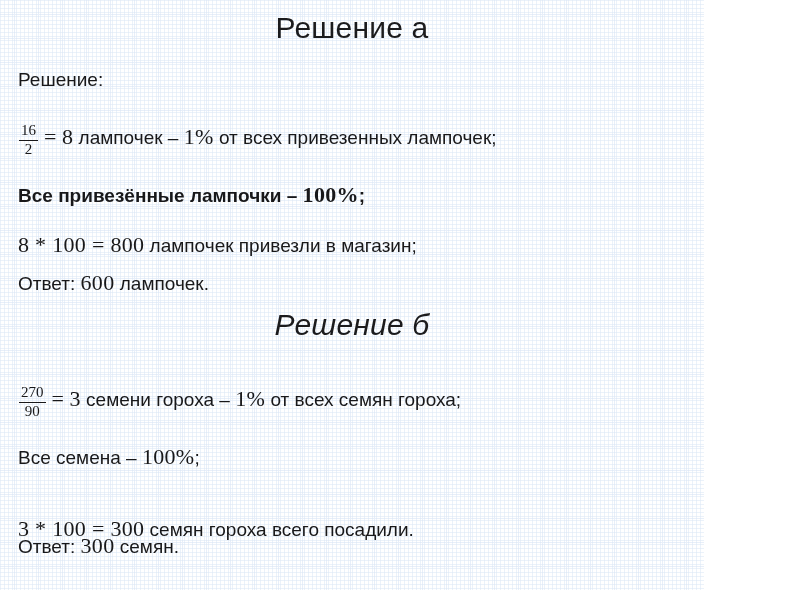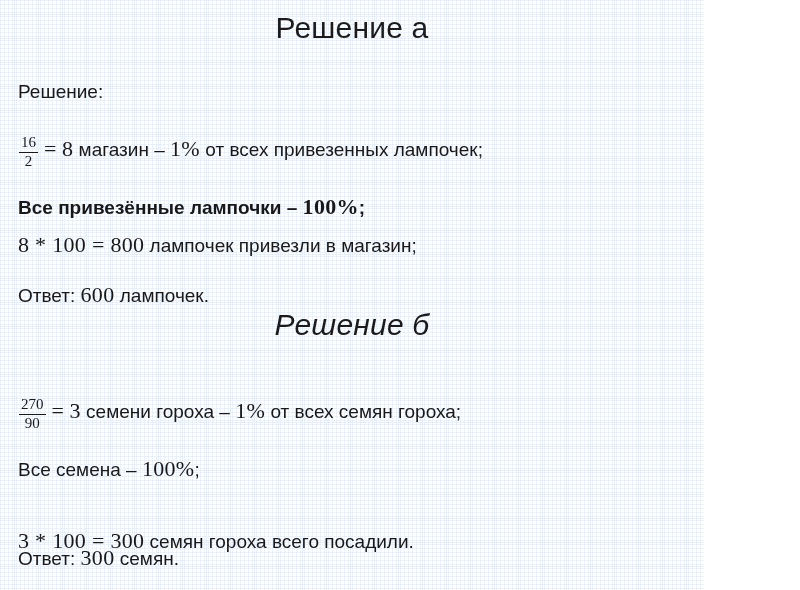--- a/index.html
+++ b/index.html
@@ -58,21 +58,20 @@
   #heading-a { position: absolute; left: 0; right: 0; top: 13px; }
   #heading-b { position: absolute; left: 0; right: 0; top: 310px; font-style: italic; }
 
   .line {
     position: absolute;
     left: 18px;
     font-size: 19px;
     line-height: 26px;
     white-space: nowrap;
     color: #18181a;
-    margin-top: 12px;
   }
 
   
   .num {
     font-family: "Liberation Serif", serif;
     font-size: 22px;
     letter-spacing: .3px;
   }
 
   .frac {
@@ -97,21 +96,21 @@
   .frac .bot {
     display: block;
     font-size: 15px;
     padding: 1px 3px 0 3px;
   }
 
   
   #line-a-intro   { top: 67px;  }
   #line-a-1       { top: 123px; }
   #line-a-2       { top: 182px; font-weight: bold; }
-  #line-a-3       { top: 220px; }
+  #line-a-3       { top: 232px; }
   #line-a-answer  { top: 270px; }
 
   #line-b-1       { top: 385px; }
   #line-b-2       { top: 444px; }
   #line-b-3       { top: 516px; }
   #line-b-answer  { top: 533px; }
 </style>
 </head>
 <body>
 
@@ -123,21 +122,21 @@
 
     <div class="heading" id="heading-a">Решение а</div>
 
     <div class="line" id="line-a-intro">Решение:</div>
 
     <div class="line" id="line-a-1">
       <span class="frac">
         <span class="top">16</span>
         <span class="bar"></span>
         <span class="bot">2</span>
-      </span><span class="num">=</span><span>&nbsp;</span><span class="num">8</span><span>&nbsp;</span><span>магазин</span><span>&nbsp;</span><span>–</span><span>&nbsp;</span><span class="num">1%</span><span>&nbsp;</span><span>от всех привезенных лампочек;</span>
+      </span><span class="num">=</span><span>&nbsp;</span><span class="num">8</span><span>&nbsp;</span><span>лампочек</span><span>&nbsp;</span><span>–</span><span>&nbsp;</span><span class="num">1%</span><span>&nbsp;</span><span>от всех привезенных лампочек;</span>
     </div>
 
     <div class="line" id="line-a-2">
       <span>Все привезённые лампочки</span><span>&nbsp;</span><span>–</span><span>&nbsp;</span><span class="num">100%</span><span>;</span>
     </div>
 
     <div class="line" id="line-a-3">
       <span class="num">8 * 100 = 800</span><span>&nbsp;</span><span>лампочек привезли в магазин;</span>
     </div>
 

